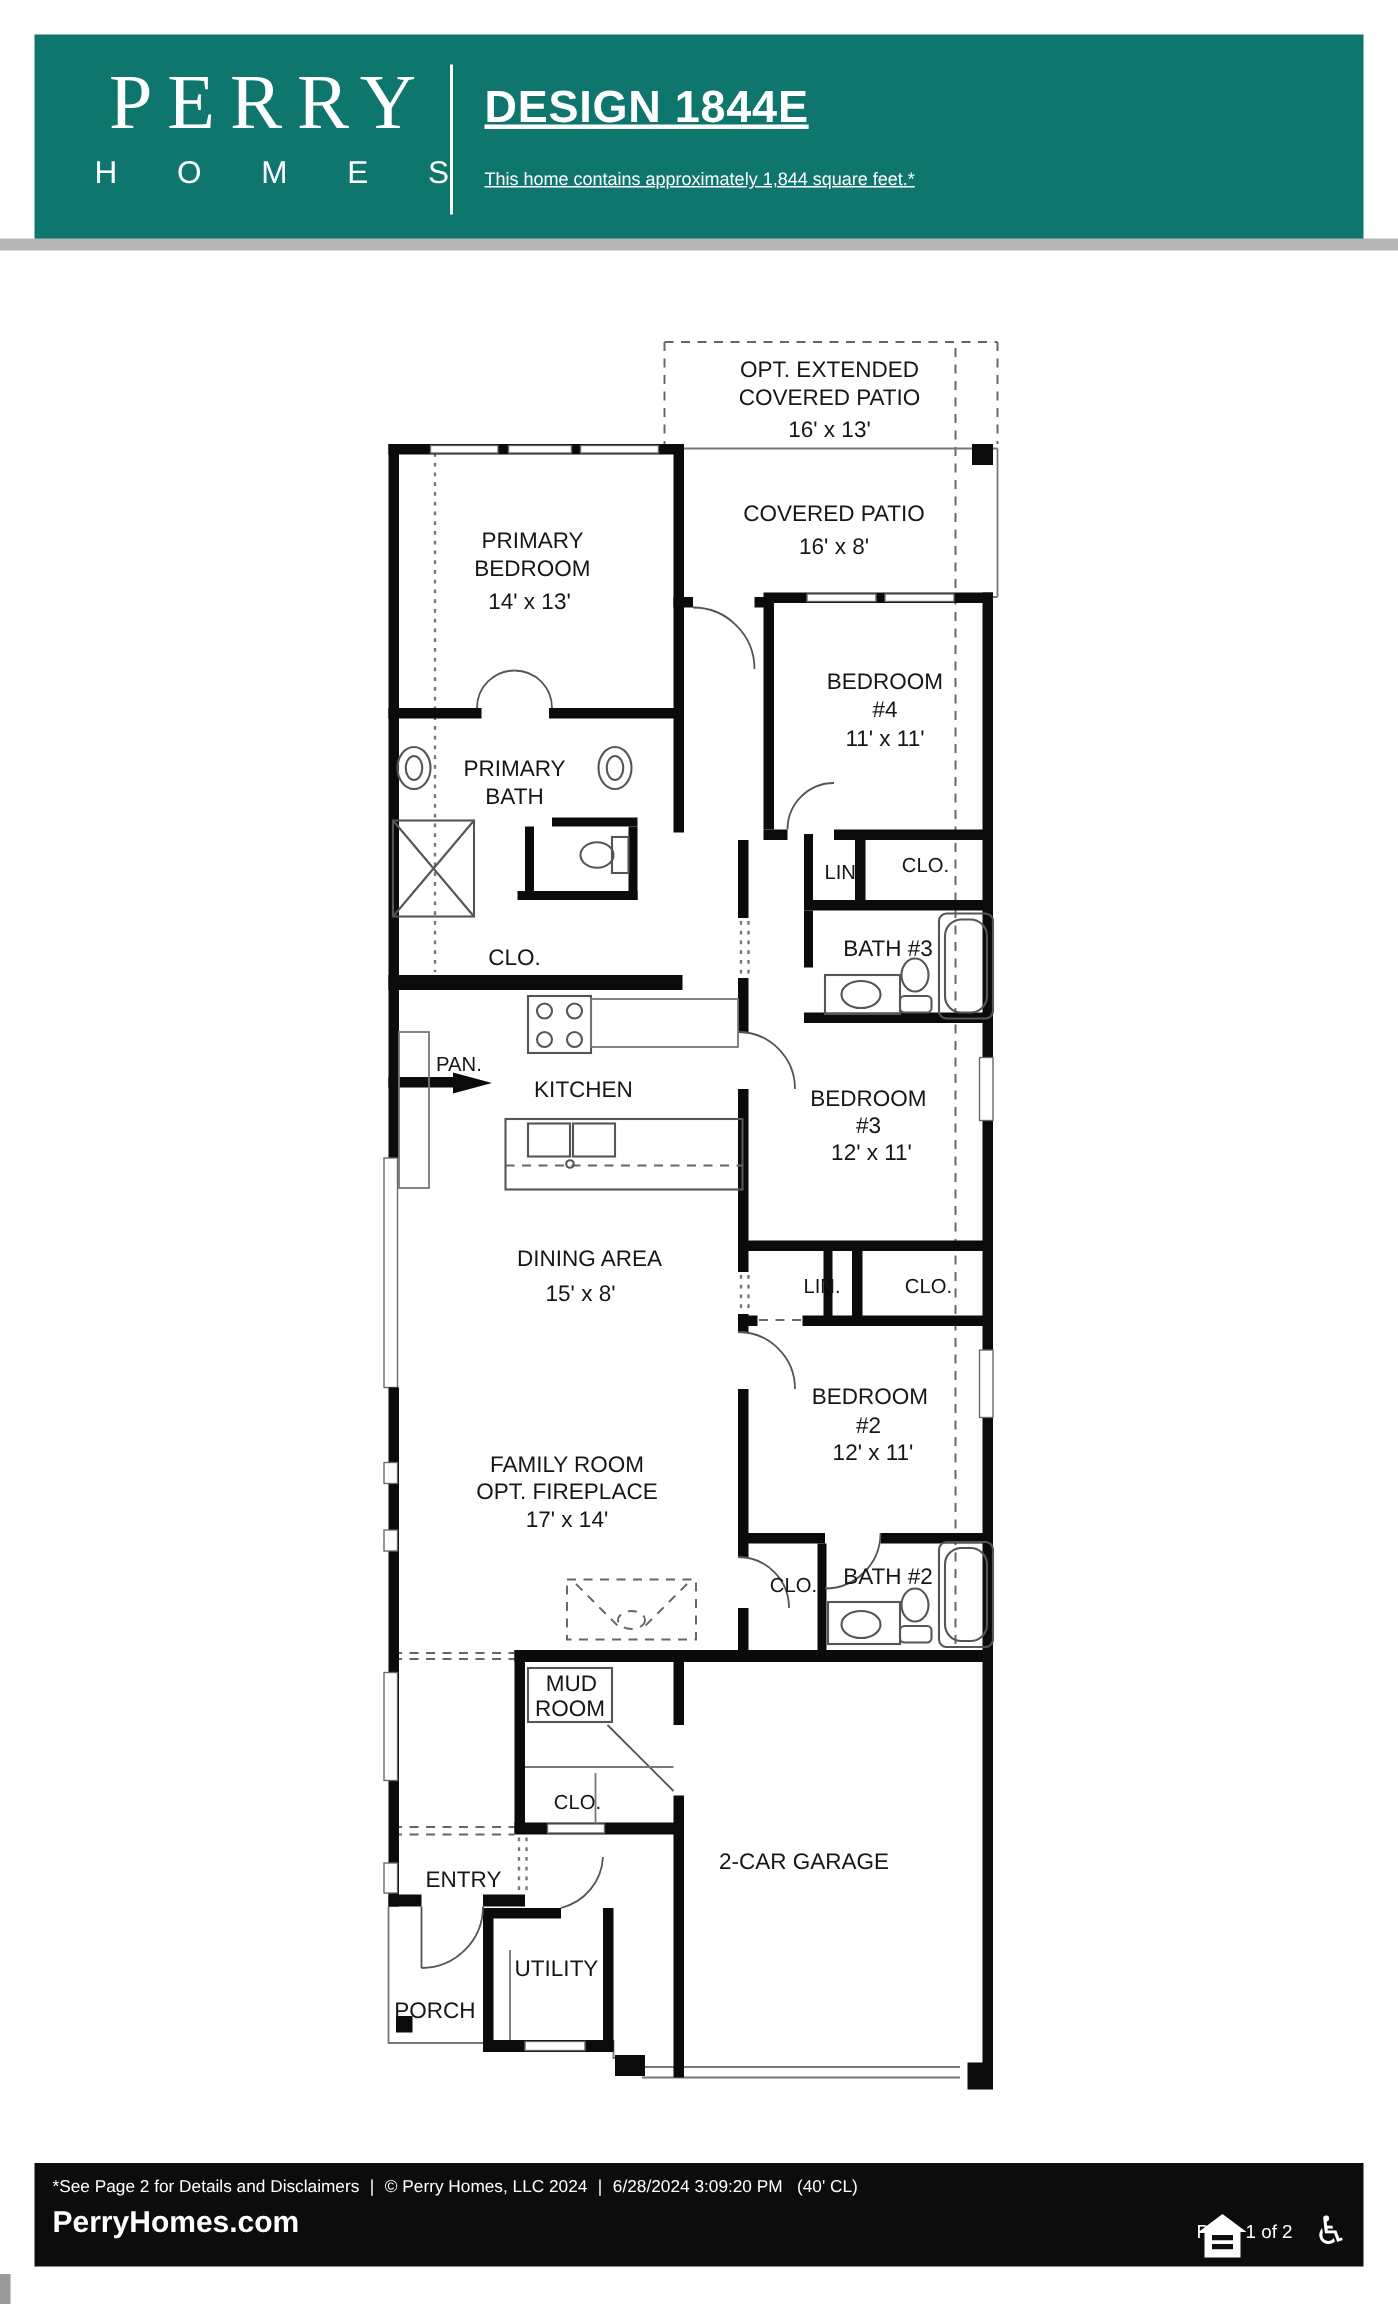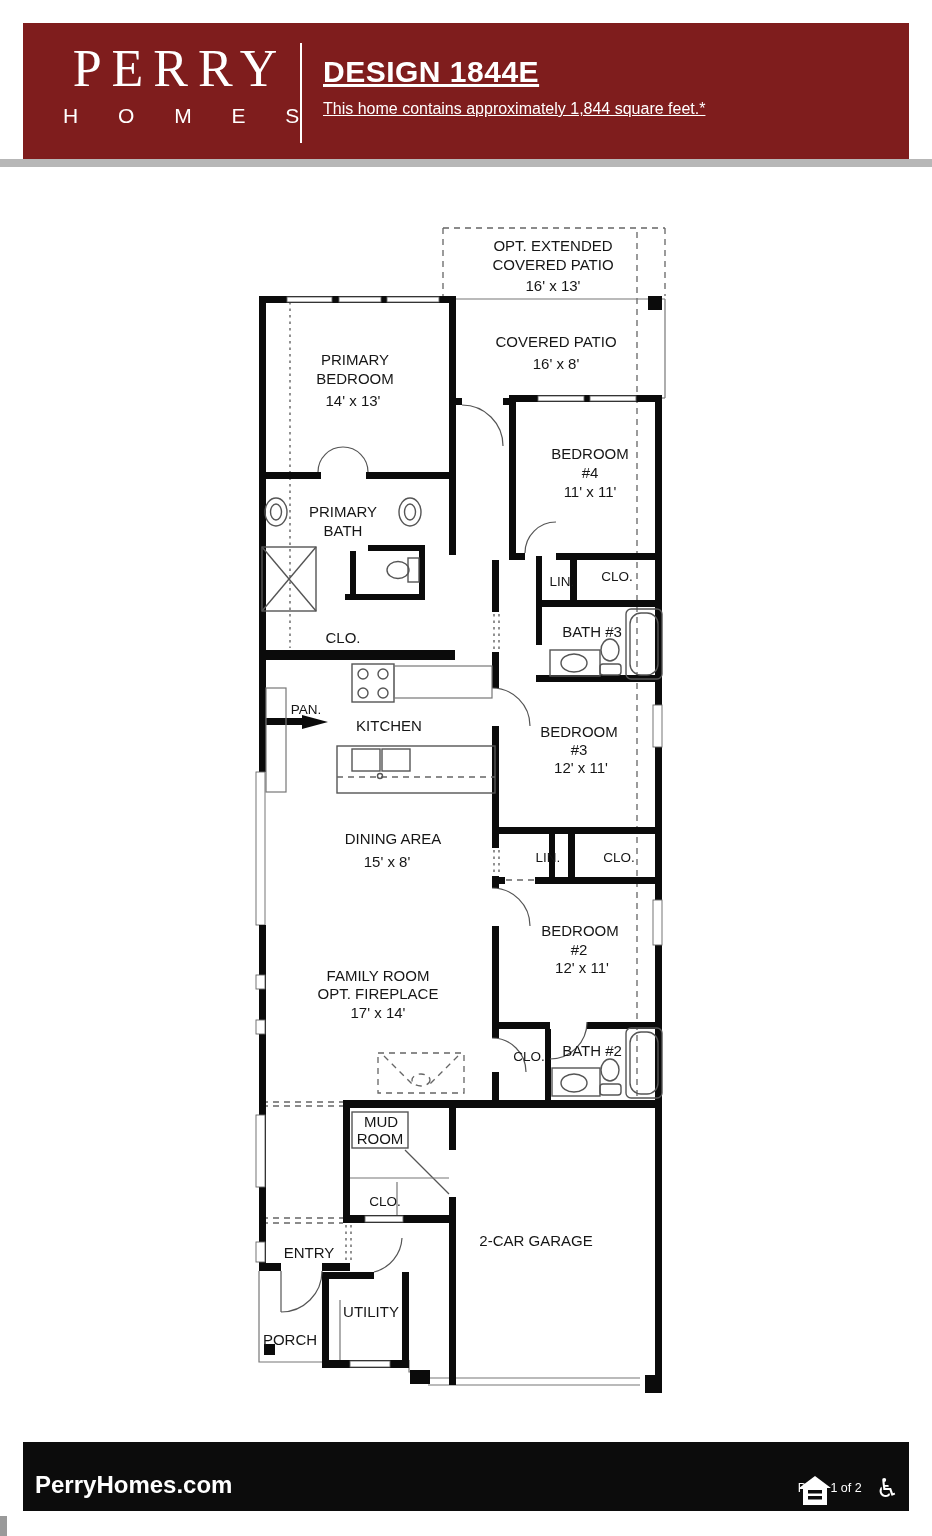--- a/index.html
+++ b/index.html
@@ -1,34 +1,34 @@
 <!DOCTYPE html>
 <html><head>
 <meta charset="utf-8">
 <style>
   html,body{margin:0;padding:0;background:#fff;}
   body{width:932px;height:1536px;position:relative;font-family:"Liberation Sans",sans-serif;-webkit-font-smoothing:antialiased;}
   .page{position:absolute;inset:0;overflow:hidden;}
 
   
-  .header-bar{position:absolute;left:23px;top:23px;width:886px;height:139px;background:#7f1d1d;}
+  .header-bar{position:absolute;left:23px;top:23px;width:886px;height:139px;background:#0f766e;}
   .gray-rule{position:absolute;left:0;top:159px;width:932px;height:8px;background:#b7b7b7;}
   .brand{position:absolute;left:32px;top:18px;width:250px;color:#fff;text-align:center;}
   .brand-top{font-family:"Liberation Serif",serif;font-size:52px;letter-spacing:10px;line-height:56px;white-space:nowrap;}
   .brand-bottom{font-family:"Liberation Sans",sans-serif;font-size:21px;letter-spacing:17px;line-height:30px;margin-top:4px;white-space:nowrap;padding-left:8px;}
   .brand-divider{position:absolute;left:277px;top:20px;width:2px;height:100px;background:#fff;}
   .title-block{position:absolute;left:300px;top:32px;color:#fff;text-decoration:underline;}
   .design-title{font-size:30px;font-weight:bold;letter-spacing:.5px;}
-  .design-subtitle{font-size:16px;margin-top:11px;}
+  .design-subtitle{font-size:12px;margin-top:23px;}
 
   
   .footer-bar{position:absolute;left:23px;top:1442px;width:886px;height:69px;background:#0c0c0c;color:#fff;}
   .footer-line1{position:absolute;left:12px;top:10px;font-size:11.5px;white-space:nowrap;}
   .footer-line1 .sep{margin:0 7px;}
-  .footer-site{position:absolute;left:12px;top:29px;font-size:24px;font-weight:bold;}
+  .footer-site{position:absolute;left:12px;top:29px;font-size:20px;font-weight:bold;}
   .footer-right{position:absolute;right:10px;bottom:10px;display:flex;align-items:center;gap:14px;}
   .footer-page{font-size:12.5px;}
   .access-icon{font-size:26px;line-height:26px;color:#fff;font-family:"DejaVu Sans",sans-serif;}
   .corner-mark{position:absolute;left:0;top:1516px;width:7px;height:20px;background:#9a9a9a;}
 
   
   svg{position:absolute;left:0;top:0;}
   svg text{fill:#161616;font-family:"Liberation Sans",sans-serif;}
   .lbl{font-size:15px;}
   .sml{font-size:13.5px;}
@@ -320,20 +320,23 @@
     </div>
     <div class="brand-divider"></div>
     <div class="title-block">
       <div class="design-title">DESIGN 1844E</div>
       <div class="design-subtitle">This home contains approximately 1,844 square feet.*</div>
     </div>
   </div>
   <div class="gray-rule"></div>
 
   <div class="footer-bar">
+    <div class="footer-line1">
+      <span>*See Page 2 for Details and Disclaimers</span><span class="sep">|</span><span>© Perry Homes, LLC 2024</span><span class="sep">|</span><span>6/28/2024 3:09:20 PM</span>&nbsp;&nbsp;&nbsp;<span>(40' CL)</span>
+    </div>
     <div class="footer-site">PerryHomes.com</div>
     <div class="footer-right">
       <span class="footer-page">Page 1 of 2</span>
       <span class="access-icon">♿</span>
       <svg width="34" height="32" viewBox="0 0 34 32">
         <path d="M17,1 L33,13 L29,13 L29,30 L5,30 L5,13 L1,13 Z" fill="#ffffff"></path>
         <rect x="10" y="15" width="14" height="3.5" fill="#0c0c0c"></rect>
         <rect x="10" y="21" width="14" height="3.5" fill="#0c0c0c"></rect>
       </svg>
     </div>

